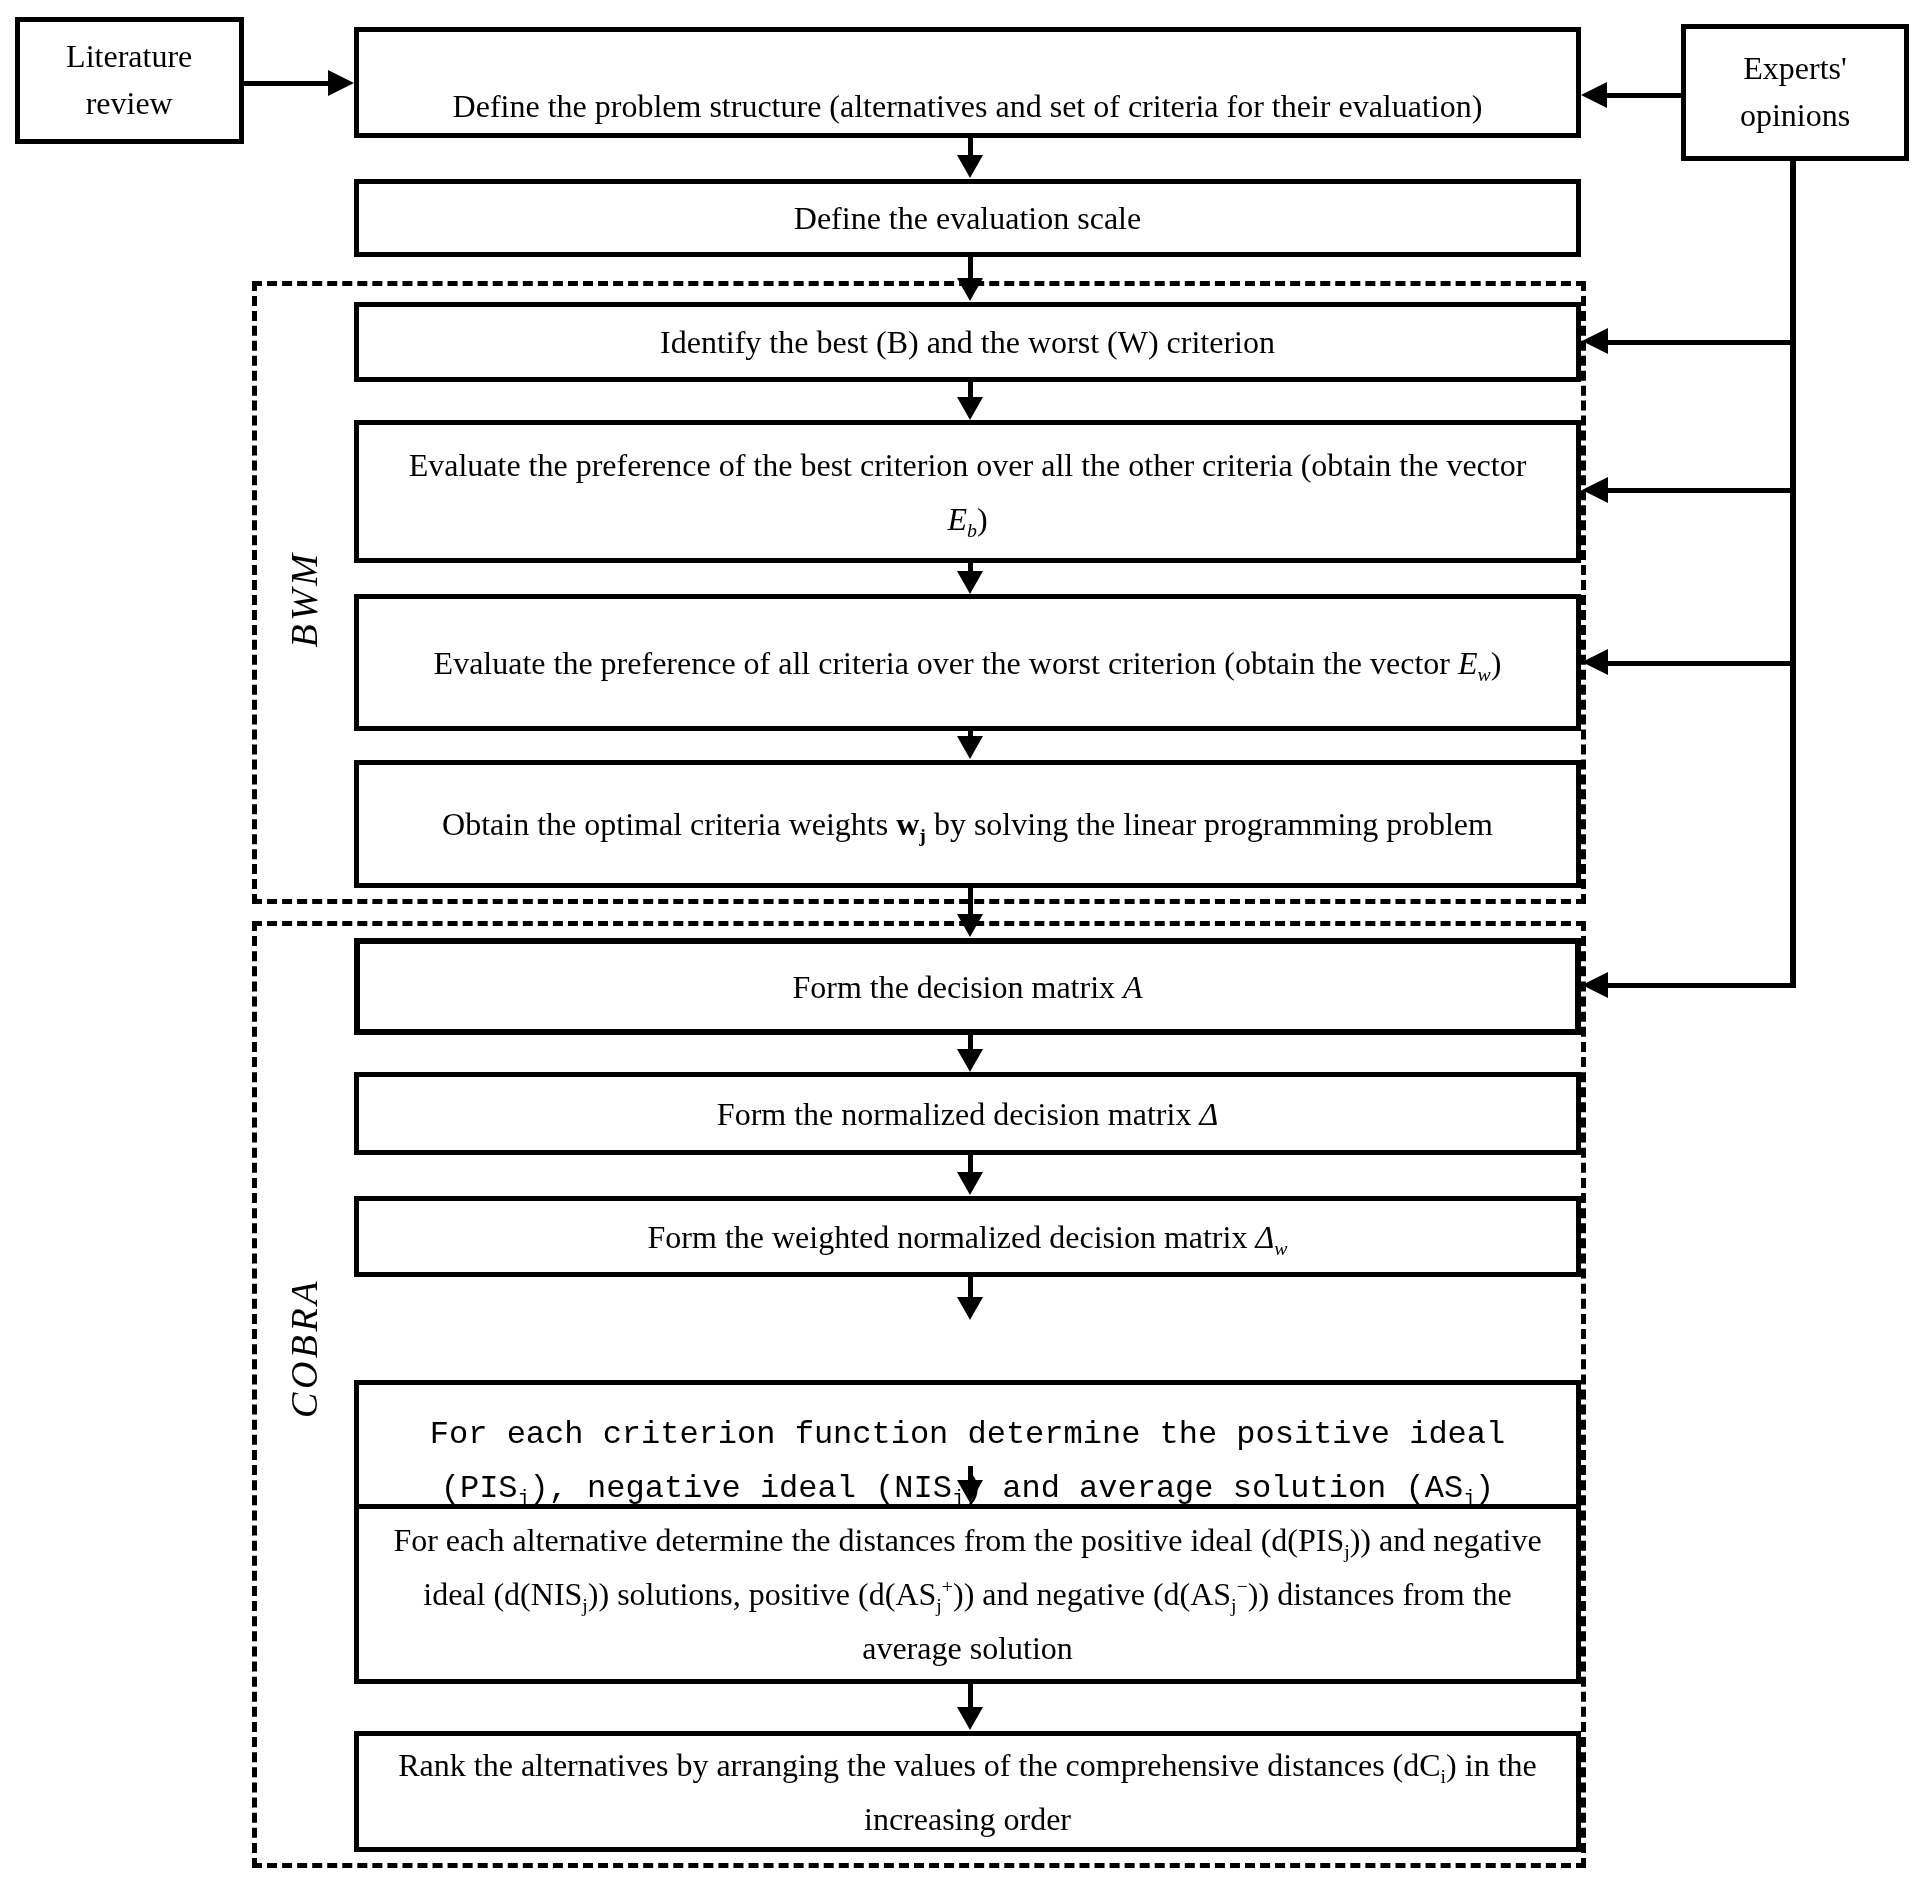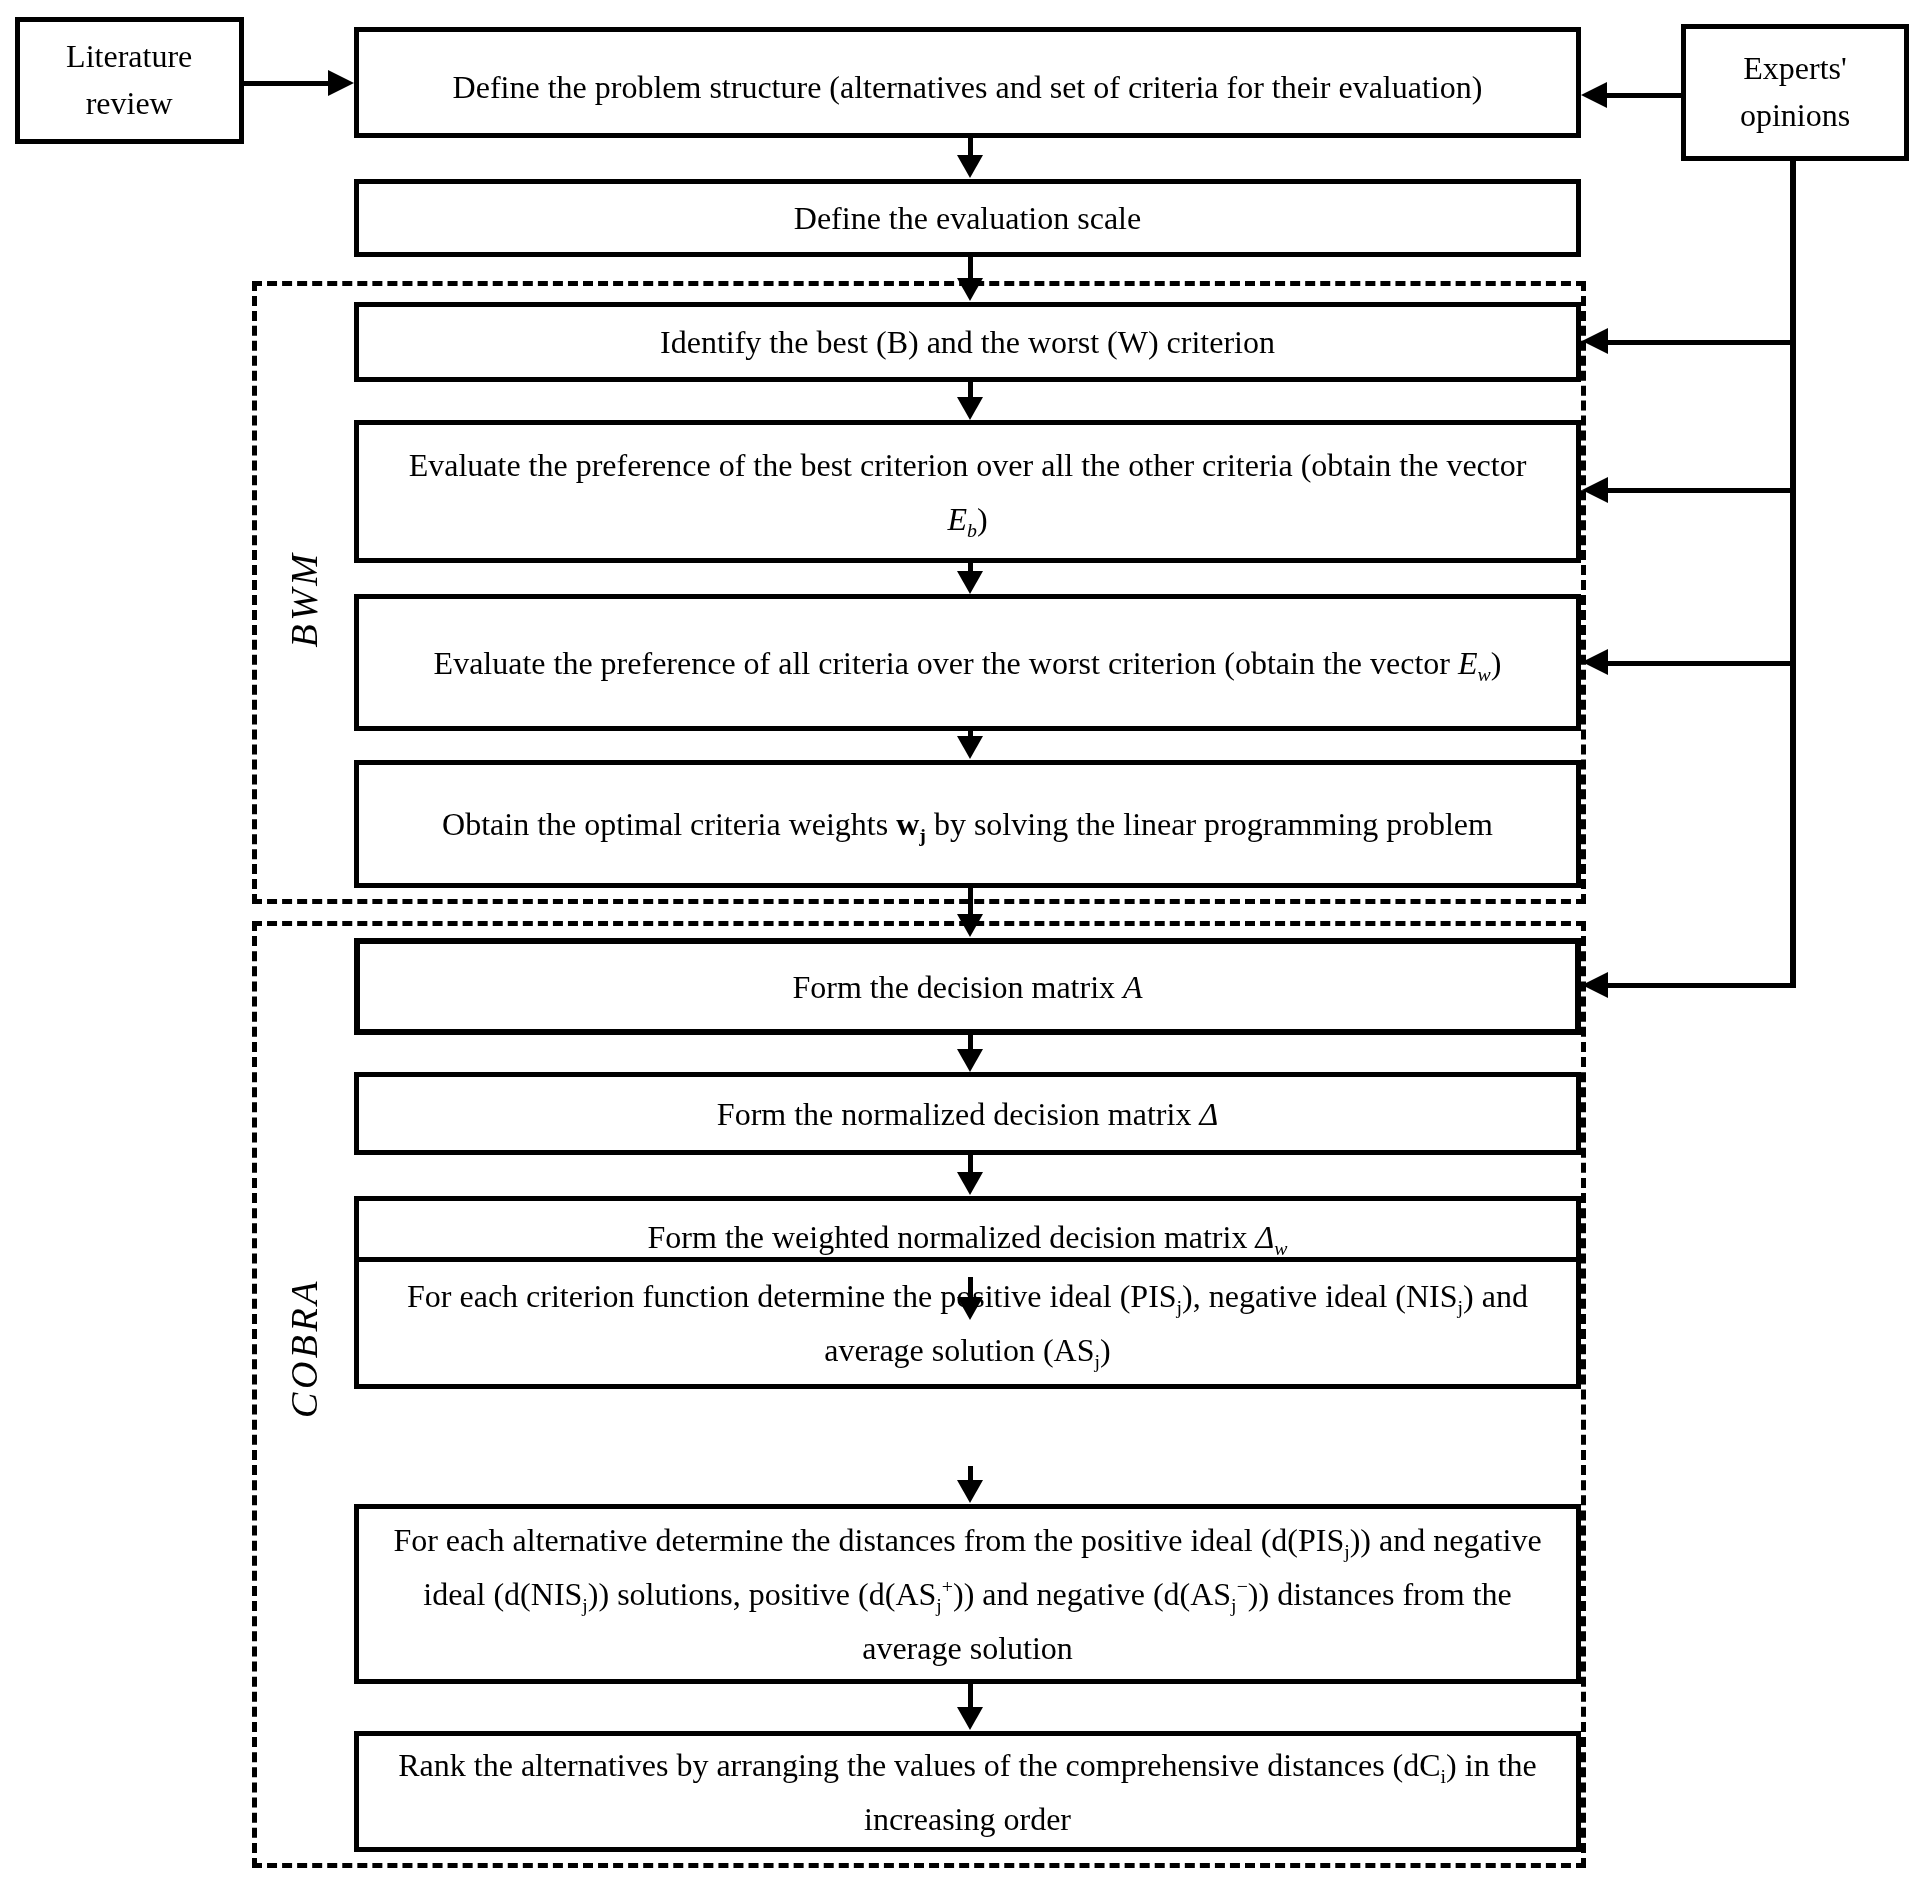--- a/index.html
+++ b/index.html
@@ -25,31 +25,31 @@
     line-height:54px;
     z-index:2;
   }
   .node .txt{display:block;width:100%;padding:0 28px;box-sizing:border-box;}
   sub{font-size:62%;line-height:0;}
   sup{font-size:62%;line-height:0;}
 
   #lit  {left:14.7px;  top:16.5px;  width:229px;  height:127px; line-height:47px;}
   #exp  {left:1681px;top:23.6px;  width:228px;  height:137px; line-height:47px;}
 
-  #b1 {left:354px; top:26.5px;   width:1227px; height:111px; align-items:center; overflow:hidden;}
+  #b1 {left:354px; top:26.5px;   width:1227px; height:111px; align-items:flex-end; overflow:hidden;}
   #b1 .txt{padding-top:10.6px;}
   #b2 {left:354px; top:179px;  width:1227px; height:78px;}
   #b3 {left:354px; top:302px;  width:1227px; height:80px;justify-content:center;}
   #b4 {left:354px; top:420px;  width:1227px; height:143px;}
   #b5 {left:354px; top:594px; width:1227px; height:137px;}
   #b6 {left:354px; top:760px; width:1227px; height:128px;text-align:center;}
   #b7 {left:354px; top:938px; width:1227px; height:97px; border-width:6.5px;}
   #b8 {left:354px; top:1072px; width:1227px; height:83px;}
   #b9 {left:354px; top:1196px; width:1227px; height:81px;}
-  #b10{left:354px; top:1257px; width:1227px; height:132px;}
+  #b10{left:354px; top:1380px; width:1227px; height:164px;font-family:Liberation Mono, monospace;}
   #b11{left:354px; top:1504px; width:1227px; height:180px;}
   #b12{left:354px; top:1731px; width:1227px; height:121px;}
 
   
   .group{
     position:absolute;
     border:5.9px dashed #000;
     box-sizing:border-box;
     background:transparent;
     z-index:1;

